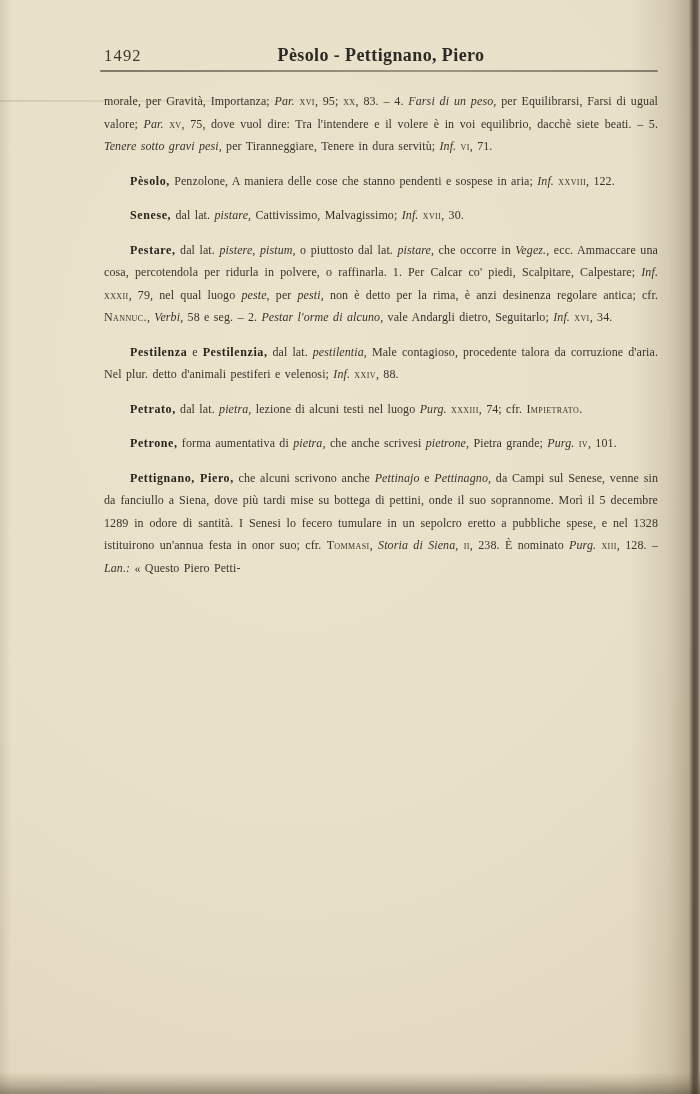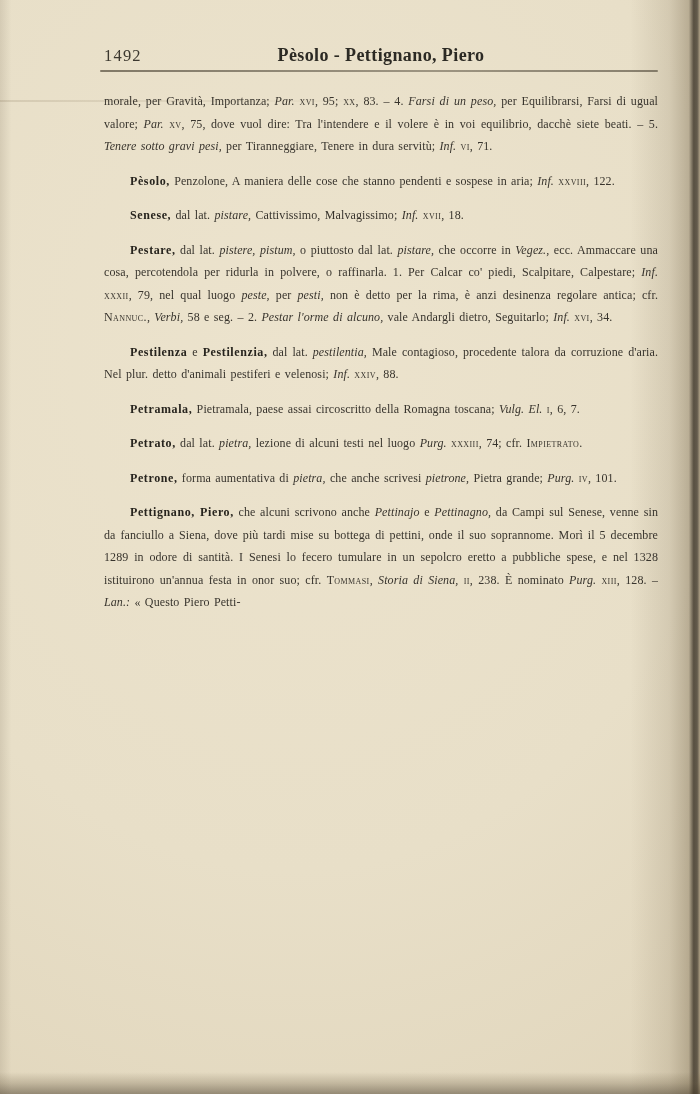--- a/index.html
+++ b/index.html
@@ -60,21 +60,20 @@
   <header class="running-head">
     <span class="folio">1492</span>
     <span class="running-title">Pèsolo - Pettignano, Piero</span>
   </header>
 
   <div class="head-rule"></div>
 
   <main class="text-block" id="entries">
       <p class="entry flush"><span class="run-r">morale, per Gravità, Importanza; </span><span class="run-i">Par.</span><span class="run-r"> </span><span class="run-sc">xvi</span><span class="run-r">, 95; </span><span class="run-sc">xx</span><span class="run-r">, 83. – 4. </span><span class="run-i">Farsi di un peso,</span><span class="run-r"> per Equilibrarsi, Farsi di ugual valore; </span><span class="run-i">Par.</span><span class="run-r"> </span><span class="run-sc">xv</span><span class="run-r">, 75, dove vuol dire: Tra l'intendere e il volere è in voi equilibrio, dacchè siete beati. – 5. </span><span class="run-i">Tenere sotto gravi pesi,</span><span class="run-r"> per Tiranneggiare, Tenere in dura servitù; </span><span class="run-i">Inf.</span><span class="run-r"> </span><span class="run-sc">vi</span><span class="run-r">, 71.</span></p>
       <p class="entry"><span class="run-b">Pèsolo,</span><span class="run-r"> Penzolone, A maniera delle cose che stanno pendenti e sospese in aria; </span><span class="run-i">Inf.</span><span class="run-r"> </span><span class="run-sc">xxviii</span><span class="run-r">, 122.</span></p>
-      <p class="entry"><span class="run-b">Senese,</span><span class="run-r"> dal lat. </span><span class="run-i">pistare,</span><span class="run-r"> Cattivissimo, Malvagissimo; </span><span class="run-i">Inf.</span><span class="run-r"> </span><span class="run-sc">xvii</span><span class="run-r">, 18.</span></p>
+      <p class="entry"><span class="run-b">Senese,</span><span class="run-r"> dal lat. </span><span class="run-i">pistare,</span><span class="run-r"> Cattivissimo, Malvagissimo; </span><span class="run-i">Inf.</span><span class="run-r"> </span><span class="run-sc">xvii</span><span class="run-r">, 30.</span></p>
       <p class="entry"><span class="run-b">Pestare,</span><span class="run-r"> dal lat. </span><span class="run-i">pistere, pistum,</span><span class="run-r"> o piuttosto dal lat. </span><span class="run-i">pistare,</span><span class="run-r"> che occorre in </span><span class="run-i">Vegez.</span><span class="run-r">, ecc. Ammaccare una cosa, percotendola per ridurla in polvere, o raffinarla. 1. Per Calcar co' piedi, Scalpitare, Calpestare; </span><span class="run-i">Inf.</span><span class="run-r"> </span><span class="run-sc">xxxii</span><span class="run-r">, 79, nel qual luogo </span><span class="run-i">peste,</span><span class="run-r"> per </span><span class="run-i">pesti,</span><span class="run-r"> non è detto per la rima, è anzi desinenza regolare antica; cfr. </span><span class="run-sc">Nannuc.</span><span class="run-r">, </span><span class="run-i">Verbi,</span><span class="run-r"> 58 e seg. – 2. </span><span class="run-i">Pestar l'orme di alcuno,</span><span class="run-r"> vale Andargli dietro, Seguitarlo; </span><span class="run-i">Inf.</span><span class="run-r"> </span><span class="run-sc">xvi</span><span class="run-r">, 34.</span></p>
       <p class="entry"><span class="run-b">Pestilenza</span><span class="run-r"> e </span><span class="run-b">Pestilenzia,</span><span class="run-r"> dal lat. </span><span class="run-i">pestilentia,</span><span class="run-r"> Male contagioso, procedente talora da corruzione d'aria. Nel plur. detto d'animali pestiferi e velenosi; </span><span class="run-i">Inf.</span><span class="run-r"> </span><span class="run-sc">xxiv</span><span class="run-r">, 88.</span></p>
-      <p class="entry"><span class="run-b">Petramala,</span><span class="run-r"> Pietramala, paese assai circoscritto della Romagna toscana; </span><span class="run-i">Vulg. El.</span><span class="run-r"> </span><span class="run-sc">i</span><span class="run-r">, 6, 7.</span></p>
       <p class="entry"><span class="run-b">Petrato,</span><span class="run-r"> dal lat. </span><span class="run-i">pietra,</span><span class="run-r"> lezione di alcuni testi nel luogo </span><span class="run-i">Purg.</span><span class="run-r"> </span><span class="run-sc">xxxiii</span><span class="run-r">, 74; cfr. </span><span class="run-sc">Impietrato</span><span class="run-r">.</span></p>
       <p class="entry"><span class="run-b">Petrone,</span><span class="run-r"> forma aumentativa di </span><span class="run-i">pietra,</span><span class="run-r"> che anche scrivesi </span><span class="run-i">pietrone,</span><span class="run-r"> Pietra grande; </span><span class="run-i">Purg.</span><span class="run-r"> </span><span class="run-sc">iv</span><span class="run-r">, 101.</span></p>
       <p class="entry"><span class="run-b">Pettignano, Piero,</span><span class="run-r"> che alcuni scrivono anche </span><span class="run-i">Pettinajo</span><span class="run-r"> e </span><span class="run-i">Pettinagno,</span><span class="run-r"> da Campi sul Senese, venne sin da fanciullo a Siena, dove più tardi mise su bottega di pettini, onde il suo soprannome. Morì il 5 decembre 1289 in odore di santità. I Senesi lo fecero tumulare in un sepolcro eretto a pubbliche spese, e nel 1328 istituirono un'annua festa in onor suo; cfr. </span><span class="run-sc">Tommasi</span><span class="run-r">, </span><span class="run-i">Storia di Siena,</span><span class="run-r"> </span><span class="run-sc">ii</span><span class="run-r">, 238. È nominato </span><span class="run-i">Purg.</span><span class="run-r"> </span><span class="run-sc">xiii</span><span class="run-r">, 128. – </span><span class="run-i">Lan.:</span><span class="run-r"> « Questo Piero Petti-</span></p>
     </main>
 </div>
 
 </body></html>

